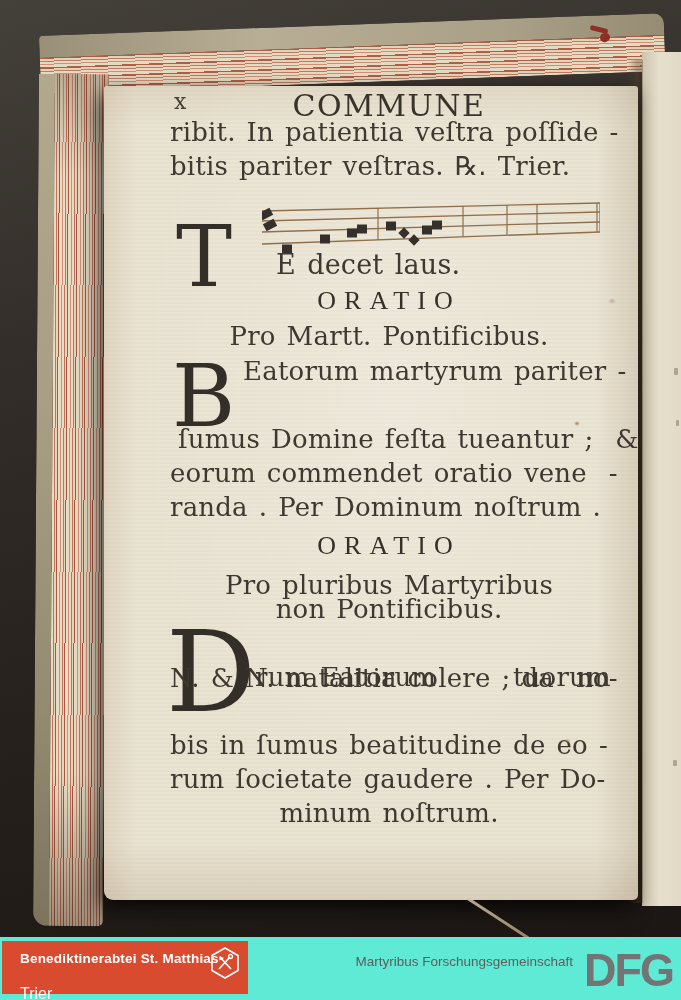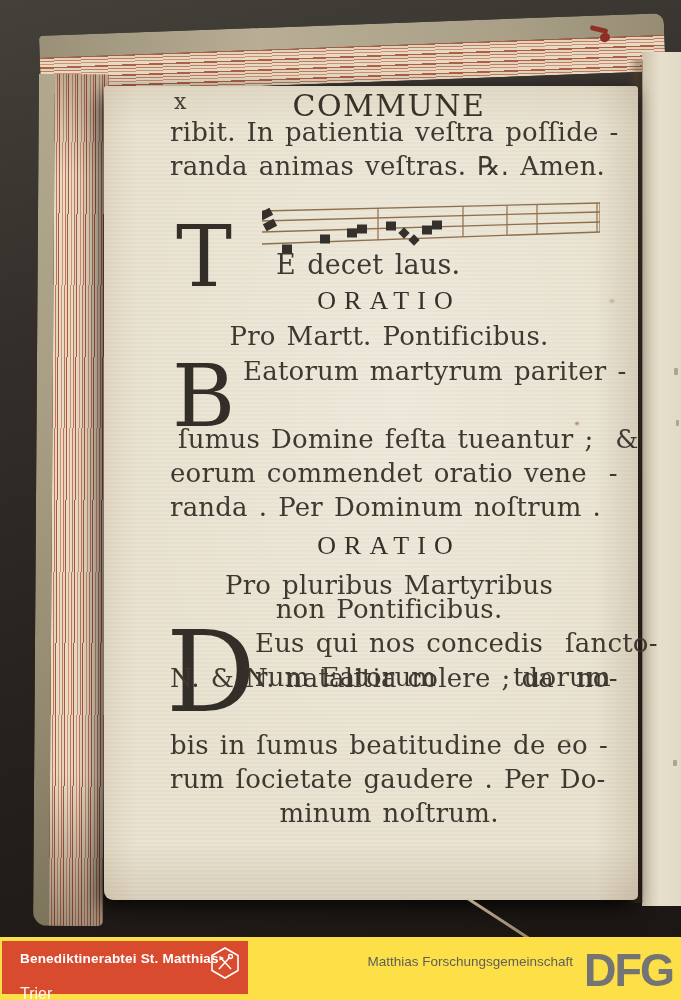--- a/index.html
+++ b/index.html
@@ -43,21 +43,21 @@
   .center-col{left:64px;width:442px;text-align:center;}
   .pgnum{font-size:22px;color:#45403a;}
   .runhead{font-size:30px;letter-spacing:1.5px;color:#38322b;}
   .oratio{letter-spacing:8px;color:#36302a;font-family:Liberation Serif, serif;}
   .dropcap{position:absolute;line-height:1;color:#332e28;font-weight:400;}
   .stain{position:absolute;border-radius:50%;}
   .thread{position:absolute;left:468px;top:897px;width:74px;height:2.5px;border-radius:2px;
     background:linear-gradient(90deg,#d8c6a5,#ab9878);transform:rotate(33deg);transform-origin:left top;opacity:.85;}
   .wax{position:absolute;background:#8e2f26;border-radius:2px;}
   
-  .footer{position:absolute;left:0;bottom:0;width:681px;height:63px;background:#fde047;
+  .footer{position:absolute;left:0;bottom:0;width:681px;height:63px;background:#5eead4;
     font-family:"Liberation Sans",sans-serif;}
   .banner{position:absolute;left:2px;top:4px;width:246px;height:53px;background:#d84b2f;}
   .banner-title{position:absolute;left:18px;top:10px;font-size:13.5px;font-weight:bold;color:#ffffff;letter-spacing:.2px;}
   .banner-sub{position:absolute;left:18px;top:44px;font-size:16px;color:rgba(255,255,255,.93);text-align:right;}
   .hex{position:absolute;right:7px;top:5px;}
   .funding{position:absolute;right:108px;top:17px;text-align:right;font-size:13.5px;line-height:16px;color:#5e5e5e;}
   .dfg{position:absolute;right:8px;top:8px;font-size:45px;font-weight:bold;color:#747474;
     letter-spacing:-2px;transform:scaleY(1.02);font-family:"Liberation Sans",sans-serif;}
 </style>
 </head>
@@ -79,21 +79,21 @@
 <div class="bleed-mark" style="left:674px;top:368px;width:4px;height:7px;"></div>
 <div class="bleed-mark" style="left:676px;top:420px;width:3px;height:6px;"></div>
 <div class="bleed-mark" style="left:673px;top:760px;width:4px;height:6px;"></div>
 
 <div class="page">
 
   <div class="tl pgnum" style="left:70px;top:2px;">x</div>
   <div class="tl runhead center-col" style="top:0px;">COMMUNE</div>
 
   <div class="tl" style="left:66px;top:30px;">ribit. In patientia veſtra poſſide -</div>
-  <div class="tl" style="left:66px;top:64px;"><span>randa animas veſtras. </span><span style="font-family:'DejaVu Sans',sans-serif;">℞.</span><span> Amen.</span></div>
+  <div class="tl" style="left:66px;top:64px;"><span>bitis pariter veſtras. </span><span style="font-family:'DejaVu Sans',sans-serif;">℞.</span><span> Trier.</span></div>
 
   <svg id="chant-staff" width="338" height="62" viewBox="0 0 338 62" style="position:absolute;left:158px;top:110px;">
       <line x1="0" y1="15" x2="338" y2="7" stroke="#8f6f4c" stroke-width="1.3"></line>
       <line x1="0" y1="25" x2="338" y2="16" stroke="#8f6f4c" stroke-width="1.3"></line>
       <line x1="0" y1="36" x2="338" y2="26" stroke="#8f6f4c" stroke-width="1.3"></line>
       <line x1="0" y1="48" x2="338" y2="36" stroke="#8f6f4c" stroke-width="1.3"></line>
       <line x1="116" y1="12.254437869822485" x2="116" y2="43.88165680473373" stroke="#8f6f4c" stroke-width="1.2"></line>
       <line x1="201" y1="10.242603550295858" x2="201" y2="40.86390532544379" stroke="#8f6f4c" stroke-width="1.2"></line>
       <line x1="245" y1="9.201183431952662" x2="245" y2="39.30177514792899" stroke="#8f6f4c" stroke-width="1.2"></line>
       <line x1="275" y1="8.49112426035503" x2="275" y2="38.23668639053254" stroke="#8f6f4c" stroke-width="1.2"></line>
@@ -122,21 +122,20 @@
   <div class="tl" style="left:139px;top:269px;">Eatorum martyrum pariter -</div>
   <div class="tl" style="left:66px;top:337px;margin-left:8px;">ſumus Domine feſta tueantur ;  &amp;</div>
   <div class="tl" style="left:66px;top:405px;">randa . Per Dominum noſtrum .</div>
   <div class="tl" style="left:66px;top:371px;">eorum commendet oratio vene  -</div>
 
   <div class="tl oratio center-col" style="top:443px;">ORATIO</div>
   <div class="tl center-col" style="top:475px;margin-top:8px;">Pro pluribus Martyribus</div>
   <div class="tl center-col" style="top:507px;">non Pontificibus.</div>
 
   <div class="dropcap" style="left:62px;top:530px;font-size:112px;">D</div>
-  <div class="tl" style="left:151px;top:541px;">Eus qui nos concedis  ſancto-</div>
   <div class="tl" style="left:151px;top:575px;">rum Eatorum       tuorum</div>
   <div class="tl" style="left:66px;top:576px;">N. &amp; N. natalitia colere ; da  no-</div>
   <div class="tl" style="left:66px;top:643px;">bis in ſumus beatitudine de eo -</div>
   <div class="tl" style="left:66px;top:677px;">rum ſocietate gaudere . Per Do-</div>
   <div class="tl center-col" style="top:711px;">minum noſtrum.</div>
 
   <div class="stain" style="left:470px;top:335px;width:6px;height:5px;background:radial-gradient(#a4795a,rgba(164,121,90,0) 72%);"></div>
   <div class="stain" style="left:504px;top:212px;width:8px;height:6px;background:radial-gradient(#b08a64,rgba(176,138,100,0) 70%);opacity:.6;"></div>
   <div class="stain" style="left:460px;top:652px;width:7px;height:6px;background:radial-gradient(#ad8763,rgba(173,135,99,0) 70%);opacity:.55;"></div>
 </div>
@@ -149,16 +148,16 @@
     <div class="banner-sub">Trier</div>
     <svg class="hex" width="32" height="34" viewBox="0 0 32 34">
       <polygon points="16,2 29,9.5 29,24.5 16,32 3,24.5 3,9.5" fill="none" stroke="#ffffff" stroke-width="1.6"></polygon>
       <line x1="10" y1="23" x2="21" y2="11" stroke="#ffffff" stroke-width="1.6"></line>
       <line x1="11" y1="11" x2="22" y2="23" stroke="#ffffff" stroke-width="1.6"></line>
       <circle cx="21.5" cy="10.5" r="2" fill="none" stroke="#ffffff" stroke-width="1.3"></circle>
       <polygon points="10.5,10 15,12 10.5,14.5" fill="#ffffff"></polygon>
     </svg>
   </div>
   <div class="funding">
-    <div>Matthias Forschungsgemeinschaft</div>
+    <div>Martyribus Forschungsgemeinschaft</div>
   </div>
   <div class="dfg">DFG</div>
 </div>
 
 </body></html>

